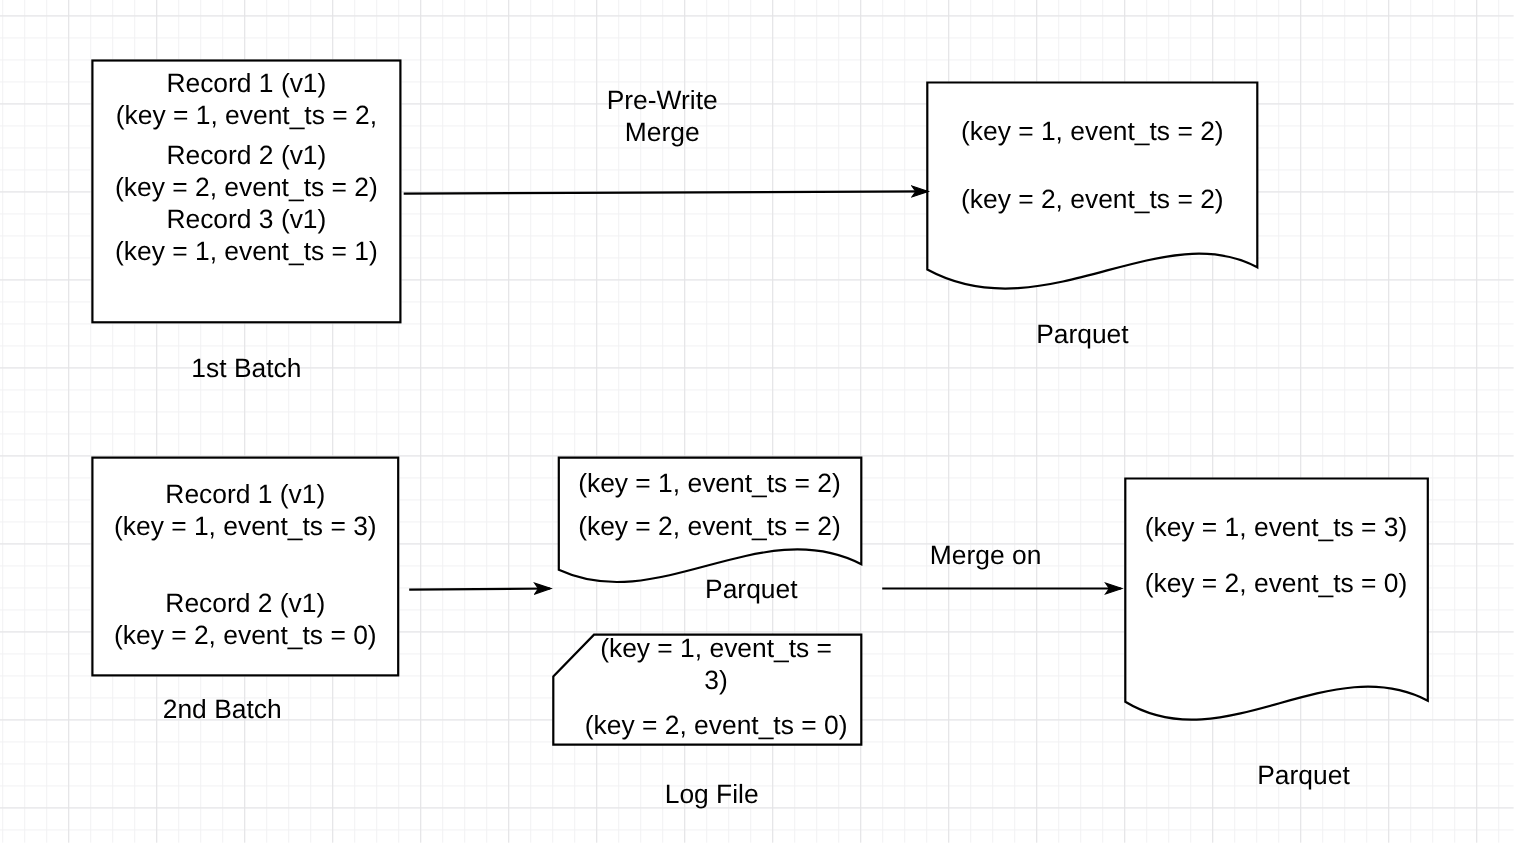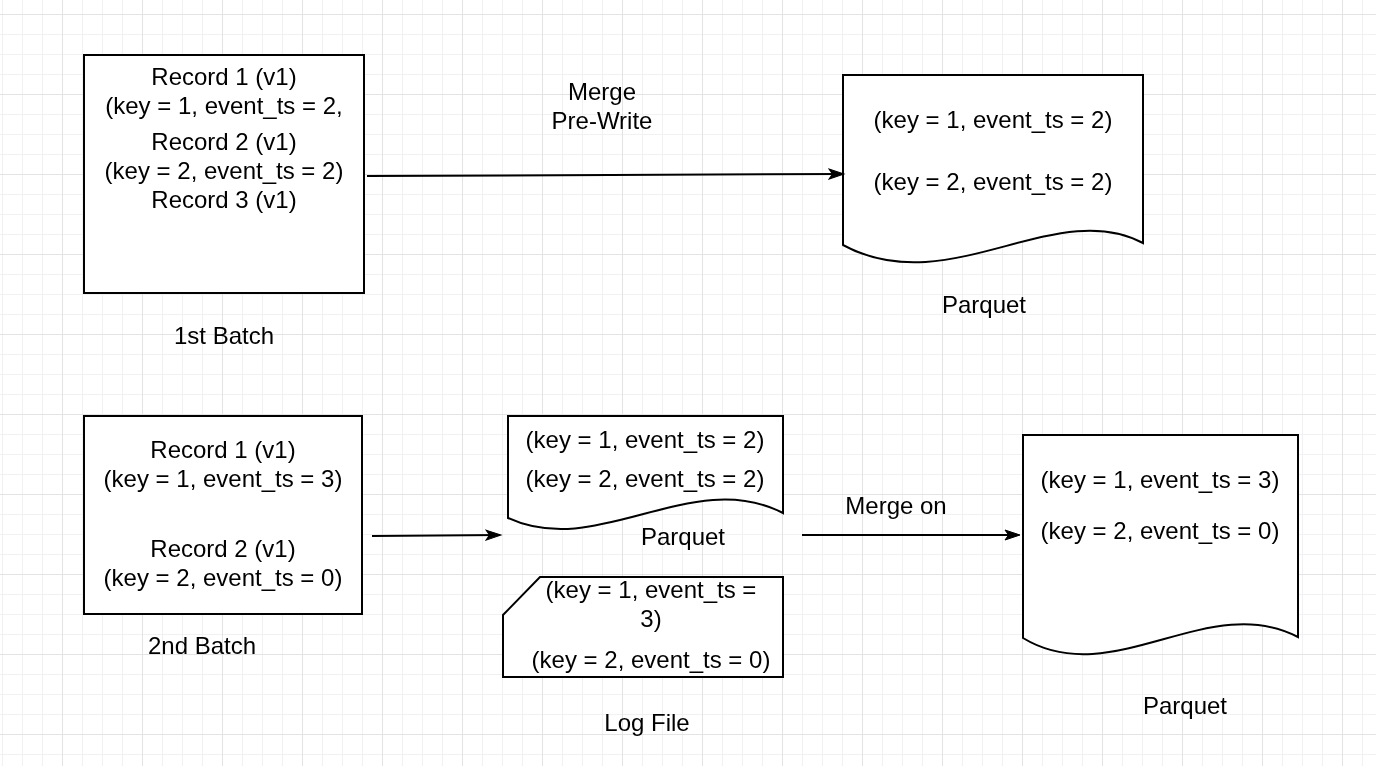--- a/index.html
+++ b/index.html
@@ -98,27 +98,28 @@
     <div class="g1">
       <div>Record 1 (v1)</div>
       <div>(key = 1, event_ts = 2,</div>
     </div>
     <div class="g2">
       <div>Record 2 (v1)</div>
       <div>(key = 2, event_ts = 2)</div>
     </div>
     <div class="g3">
       <div>Record 3 (v1)</div>
+      <div>(key = 1, event_ts = 1)</div>
     </div>
   </div>
   <div class="txt lbl-batch1">1st Batch</div>
 
   <div class="txt lbl-arrow1">
+    <div>Pre-Write</div>
     <div>Merge</div>
-    <div>Pre-Write</div>
   </div>
 
   <div class="txt parquet-top-text">
     <div class="r1">(key = 1, event_ts = 2)</div>
     <div class="r2">(key = 2, event_ts = 2)</div>
   </div>
   <div class="txt lbl-parquet-top">Parquet</div>
 
   <div class="box batch2-box"></div>
   <div class="txt batch2-text">

